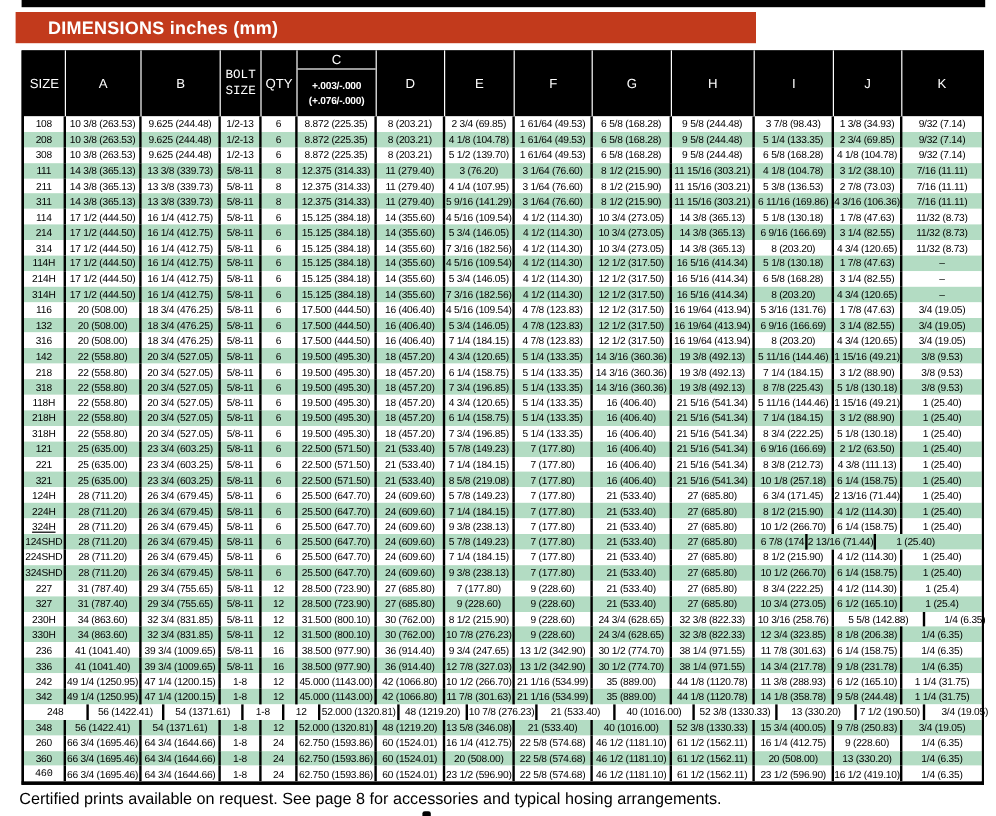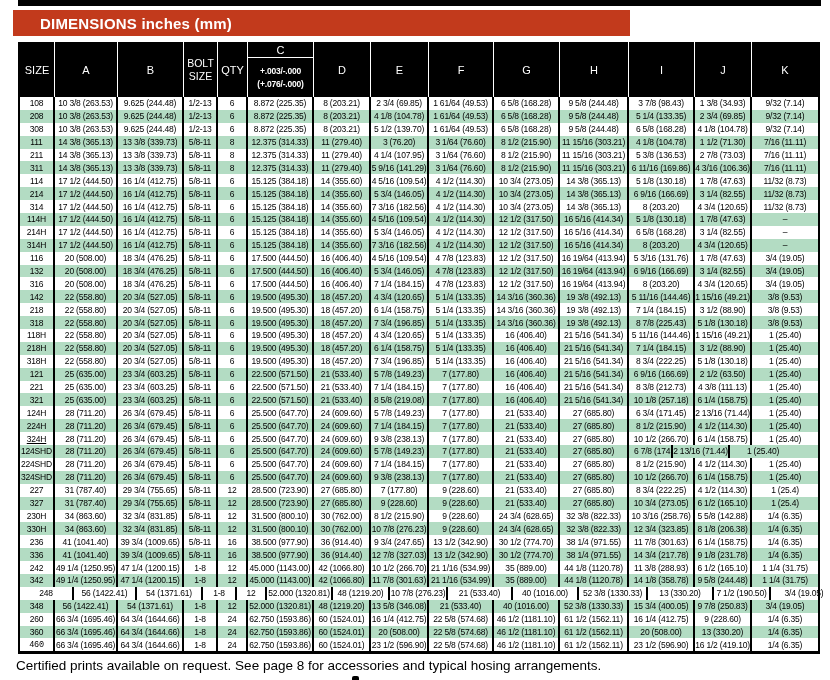--- a/index.html
+++ b/index.html
@@ -55,21 +55,21 @@
 
 <div class="banner">
   <span>DIMENSIONS inches (mm)</span>
 </div>
 
 <div class="dims-table">
   <div class="thead">
     <div class="th" style="width: 35px;">SIZE</div>
     <div class="th" style="width: 63px;">A</div>
     <div class="th" style="width: 66px;">B</div>
-    <div class="th two-line" style="width: 34px;">
+    <div class="th two-line" style="width: 34px; font-family: Liberation Mono, monospace;">
       <span>BOLT</span>
       <span>SIZE</span>
     </div>
     <div class="th" style="width: 30px;">QTY</div>
     <div class="th c-col" style="width: 66px;">
       <div class="c-letter">C</div>
       <div class="c-tol">
         <span>+.003/-.000</span>
         <span>(+.076/-.000)</span>
       </div>
@@ -138,21 +138,21 @@
         <div class="td" style="width: 66px;">13 3/8 (339.73)</div>
         <div class="td" style="width: 34px;">5/8-11</div>
         <div class="td" style="width: 30px;">8</div>
         <div class="td" style="width: 66px;">12.375 (314.33)</div>
         <div class="td" style="width: 57px;">11 (279.40)</div>
         <div class="td" style="width: 58px;">3 (76.20)</div>
         <div class="td" style="width: 65px;">3 1/64 (76.60)</div>
         <div class="td" style="width: 66px;">8 1/2 (215.90)</div>
         <div class="td" style="width: 69px;">11 15/16 (303.21)</div>
         <div class="td" style="width: 66px;">4 1/8 (104.78)</div>
-        <div class="td" style="width: 57px;">1 1/2 (71.30)</div>
+        <div class="td" style="width: 57px;">3 1/2 (38.10)</div>
         <div class="td" style="width: 66px;">7/16 (11.11)</div>
       </div>
       <div class="tr">
         <div class="td" style="width: 35px;">211</div>
         <div class="td" style="width: 63px;">14 3/8 (365.13)</div>
         <div class="td" style="width: 66px;">13 3/8 (339.73)</div>
         <div class="td" style="width: 34px;">5/8-11</div>
         <div class="td" style="width: 30px;">8</div>
         <div class="td" style="width: 66px;">12.375 (314.33)</div>
         <div class="td" style="width: 57px;">11 (279.40)</div>
@@ -602,21 +602,21 @@
         <div class="td" style="width: 66px;">32 3/4 (831.85)</div>
         <div class="td" style="width: 34px;">5/8-11</div>
         <div class="td" style="width: 30px;">12</div>
         <div class="td" style="width: 66px;">31.500 (800.10)</div>
         <div class="td" style="width: 57px;">30 (762.00)</div>
         <div class="td" style="width: 58px;">8 1/2 (215.90)</div>
         <div class="td" style="width: 65px;">9 (228.60)</div>
         <div class="td" style="width: 66px;">24 3/4 (628.65)</div>
         <div class="td" style="width: 69px;">32 3/8 (822.33)</div>
         <div class="td" style="width: 66px;">10 3/16 (258.76)</div>
-        <div class="td" style="width: 57px;">5 5/8 (142.88)</div>
+        <div class="td" style="width: 76px;">5 5/8 (142.88)</div>
         <div class="td" style="width: 66px;">1/4 (6.35)</div>
       </div>
       <div class="tr">
         <div class="td" style="width: 35px;">330H</div>
         <div class="td" style="width: 63px;">34 (863.60)</div>
         <div class="td" style="width: 66px;">32 3/4 (831.85)</div>
         <div class="td" style="width: 34px;">5/8-11</div>
         <div class="td" style="width: 30px;">12</div>
         <div class="td" style="width: 66px;">31.500 (800.10)</div>
         <div class="td" style="width: 57px;">30 (762.00)</div>

